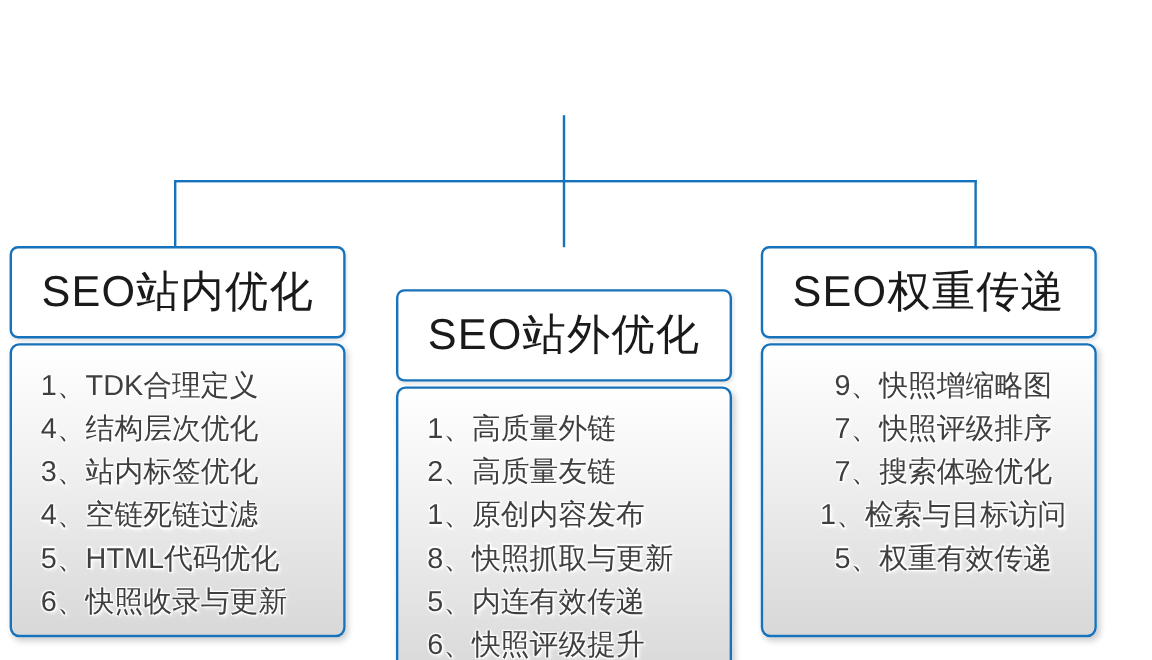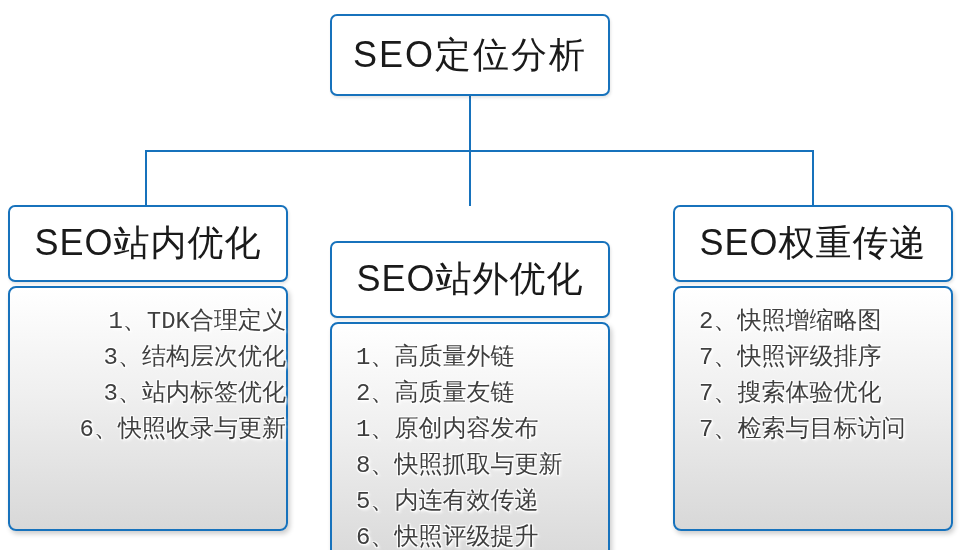--- a/index.html
+++ b/index.html
@@ -46,23 +46,23 @@
   #line-root   { left: 469px; top: 96px;  height: 110px; }
   #line-across { left: 145px; top: 150px; width: 669px;  }
   #line-left   { left: 145px; top: 150px; height: 56px;  }
   #line-right  { left: 812px; top: 150px; height: 56px;  }
   
   .column {
     position: absolute;
     top: 205px;
     width: 280px;
   }
-  #col-0 { left: 8px; text-align: right; }
+  #col-0 { left: 8px; }
   #col-1 { left: 330px; margin-top: 36px; }
-  #col-2 { left: 673px; }
+  #col-2 { left: 634px; text-align: center; }
   .header-box {
     position: relative;
     width: 280px; height: 77px;
     background: #ffffff;
     border: 2px solid var(--accent);
     border-radius: 7px;
     display: flex; align-items: center; justify-content: center;
     font-size: 36px;
     letter-spacing: 1px;
     color: var(--title-text);
@@ -73,53 +73,51 @@
     position: relative;
     margin-top: 4px;
     width: 280px; height: 245px;
     background: linear-gradient(to bottom, var(--panel-top) 0%, #efefef 45%, var(--panel-bottom) 100%);
     border: 2px solid var(--accent);
     border-radius: 8px;
     list-style: none;
     padding: 16px 0 0 24px;
     box-shadow: 2px 3px 5px rgba(0,0,0,0.20);
     z-index: 1;
-    font-family: Liberation Mono, monospace;
   }
   .panel li {
     font-size: 24px;
     line-height: 36px;
     color: var(--item-text);
     white-space: nowrap;
     text-shadow: 1px 1px 1px #fff, -1px -1px 1px #fff, 1px -1px 1px #fff,
                  -1px 1px 1px #fff, 2px 2px 3px rgba(255,255,255,0.95);
   }
 </style>
 </head>
 <body>
 
 <div class="canvas">
 
-  <div class="root-box">
-    <span>SEO定位分析</span>
-  </div>
 
   <div id="line-root" class="line v"></div>
   <div id="line-across" class="line h"></div>
   <div id="line-left" class="line v"></div>
   <div id="line-right" class="line v"></div>
 
   <div id="col-0" class="column">
     <div class="header-box">
       <span>SEO站内优化</span>
     </div>
     <ul class="panel">
         <li>1、TDK合理定义</li>
-        <li>3、结构层次优化</li>
+        <li>4、结构层次优化</li>
         <li>3、站内标签优化</li>
+        <li>4、空链死链过滤</li>
+        <li>5、HTML代码优化</li>
         <li>6、快照收录与更新</li>
       </ul>
   </div>
 
   <div id="col-1" class="column">
     <div class="header-box">
       <span>SEO站外优化</span>
     </div>
     <ul class="panel">
         <li>1、高质量外链</li>
@@ -129,20 +127,21 @@
         <li>5、内连有效传递</li>
         <li>6、快照评级提升</li>
       </ul>
   </div>
 
   <div id="col-2" class="column">
     <div class="header-box">
       <span>SEO权重传递</span>
     </div>
     <ul class="panel">
-        <li>2、快照增缩略图</li>
+        <li>9、快照增缩略图</li>
         <li>7、快照评级排序</li>
         <li>7、搜索体验优化</li>
-        <li>7、检索与目标访问</li>
+        <li>1、检索与目标访问</li>
+        <li>5、权重有效传递</li>
       </ul>
   </div>
 
 </div>
 
 </body></html>

